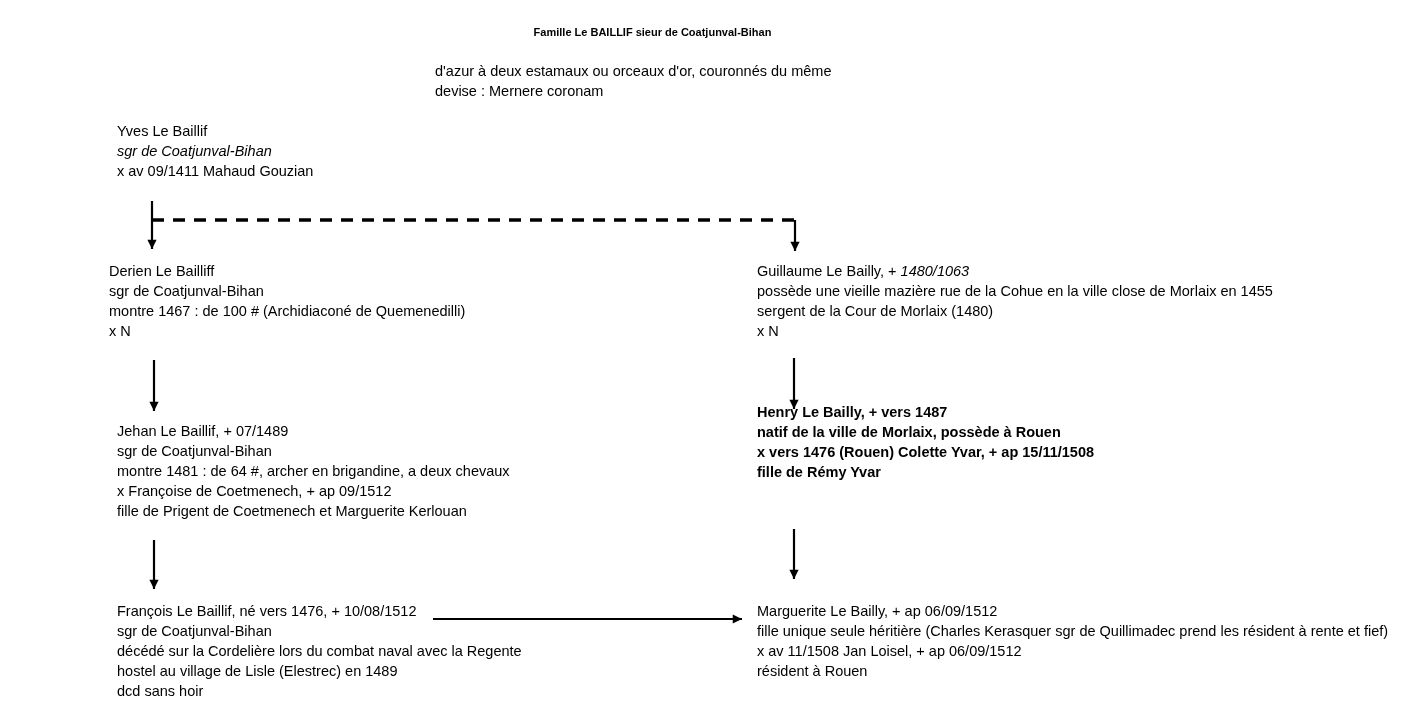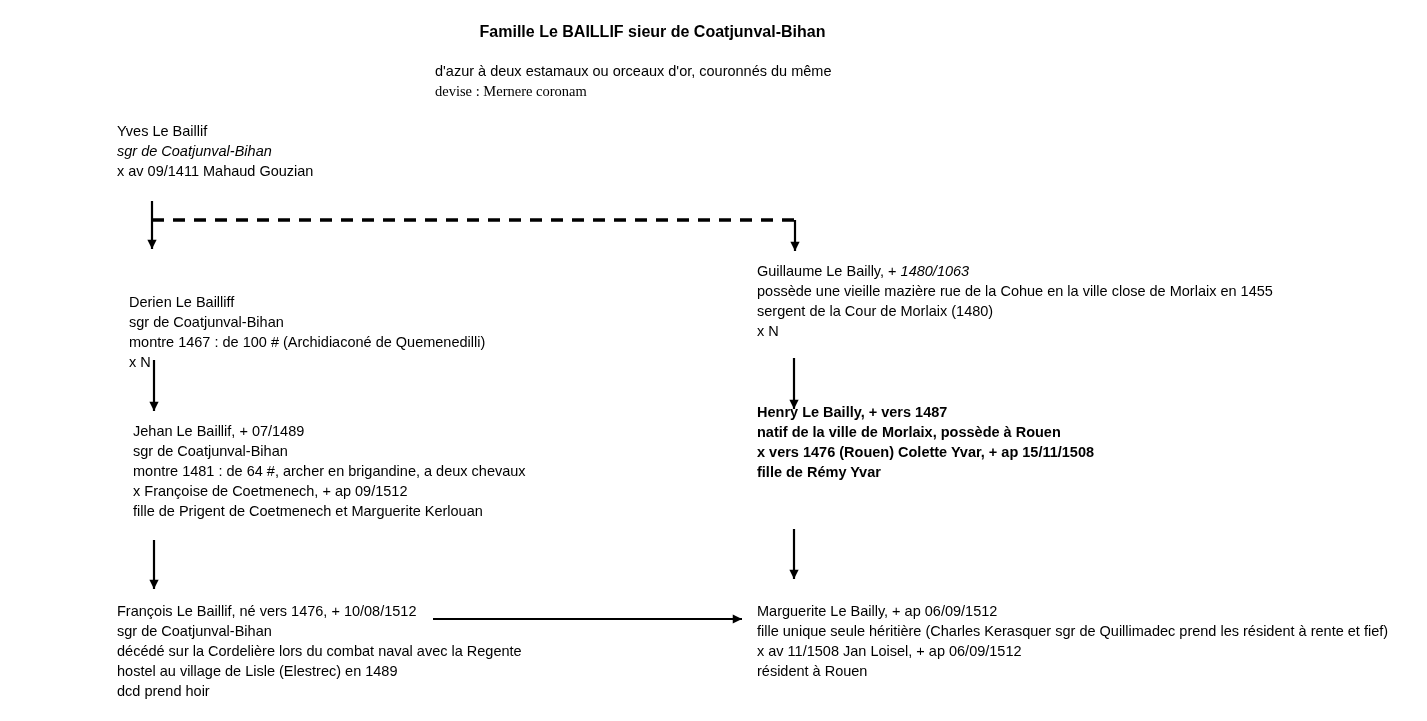--- a/index.html
+++ b/index.html
@@ -20,51 +20,51 @@
     background: #ffffff;
     overflow: hidden;
   }
   .doc-title {
     position: absolute;
     left: 0;
     top: 22px;
     width: 1305px;
     text-align: center;
     font-weight: bold;
-    font-size: 16px;
+    font-size: 11px;
     line-height: 20px;
     white-space: nowrap;
   }
   .blazon-line {
     position: absolute;
     left: 435px;
     font-size: 14.5px;
     line-height: 20px;
     white-space: nowrap;
     text-align: right;
   }
   .blazon-1 { top: 61px; }
-  .blazon-2 { top: 81px; font-family: Liberation Serif, serif; }
+  .blazon-2 { top: 81px; }
   .person {
     position: absolute;
     font-size: 14.5px;
     line-height: 20px;
     white-space: nowrap;
   }
   .pline { height: 20px; }
   .it { font-style: italic; }
   .connectors {
     position: absolute;
     left: 0;
     top: 0;
   }
   .p-yves       { left: 117px; top: 121px; }
-  .p-derien     { left: 129px; top: 261px; margin-top: 31px; }
+  .p-derien     { left: 109px; top: 261px; }
   .p-guillaume  { left: 757px; top: 261px; }
-  .p-jehan      { left: 117px; top: 421px; margin-left: 16px; }
+  .p-jehan      { left: 117px; top: 421px; }
   .p-henry      { left: 757px; top: 402px; font-weight: bold; }
   .p-francois   { left: 117px; top: 601px; }
   .p-marguerite { left: 757px; top: 601px; }
 </style>
 </head>
 <body>
 
 <div class="canvas">
 
   <div class="doc-title">Famille Le BAILLIF sieur de Coatjunval-Bihan</div>
@@ -117,21 +117,21 @@
       <div class="pline"><span>Henry Le Bailly, + vers 1487</span></div>
       <div class="pline"><span>natif de la ville de Morlaix, possède à Rouen</span></div>
       <div class="pline"><span>x vers 1476 (Rouen) Colette Yvar, + ap 15/11/1508</span></div>
       <div class="pline"><span>fille de Rémy Yvar</span></div>
     </div>
   <div class="person p-francois">
       <div class="pline"><span>François Le Baillif, né vers 1476, + 10/08/1512</span></div>
       <div class="pline"><span>sgr de Coatjunval-Bihan</span></div>
       <div class="pline"><span>décédé sur la Cordelière lors du combat naval avec la Regente</span></div>
       <div class="pline"><span>hostel au village de Lisle (Elestrec) en 1489</span></div>
-      <div class="pline"><span>dcd prend hoir</span></div>
+      <div class="pline"><span>dcd sans hoir</span></div>
     </div>
   <div class="person p-marguerite">
       <div class="pline"><span>Marguerite Le Bailly, + ap 06/09/1512</span></div>
       <div class="pline"><span>fille unique seule héritière (Charles Kerasquer sgr de Quillimadec prend les résident à rente et fief)</span></div>
       <div class="pline"><span>x av 11/1508 Jan Loisel, + ap 06/09/1512</span></div>
       <div class="pline"><span>résident à Rouen</span></div>
     </div>
 
 </div>
 

